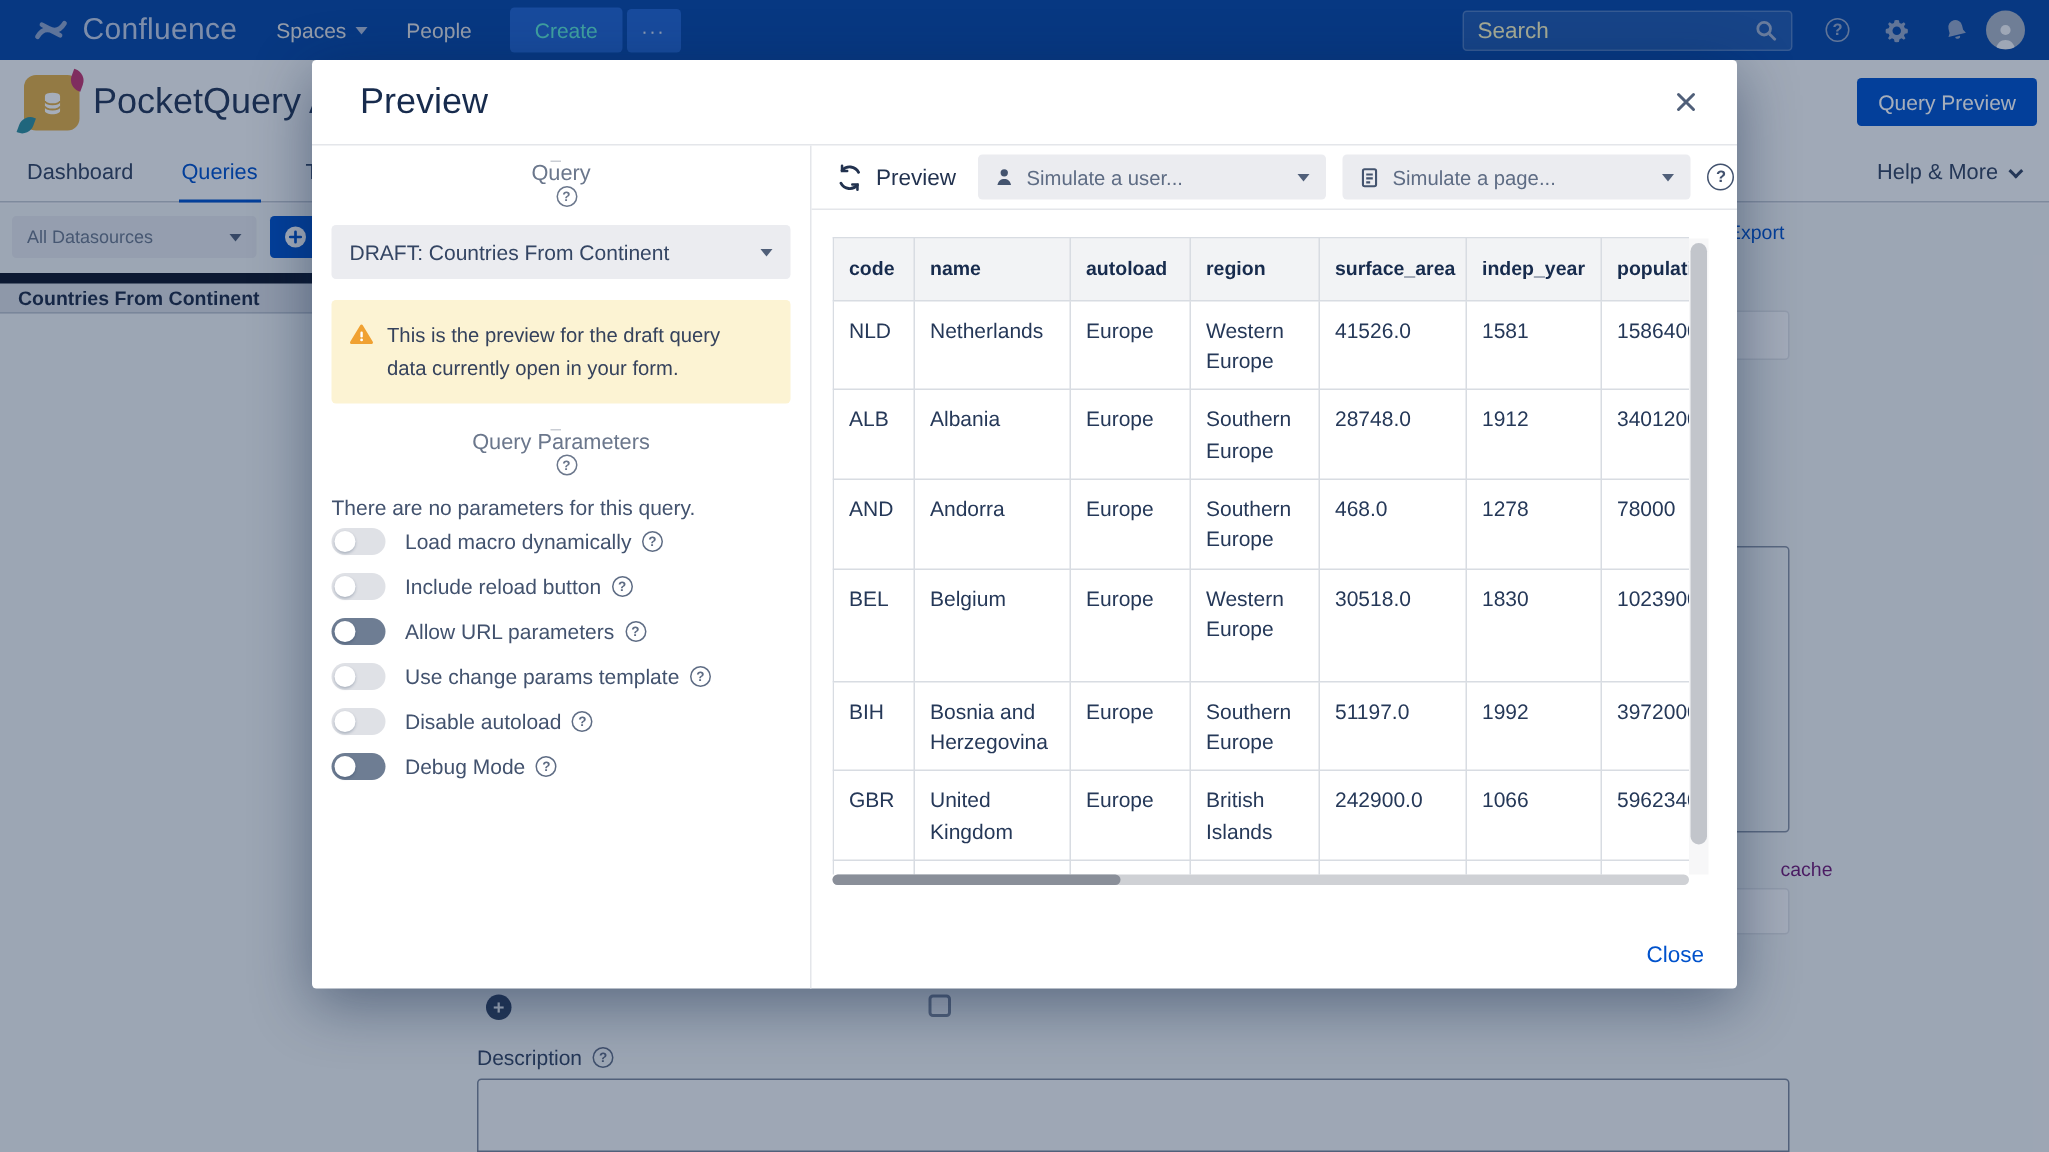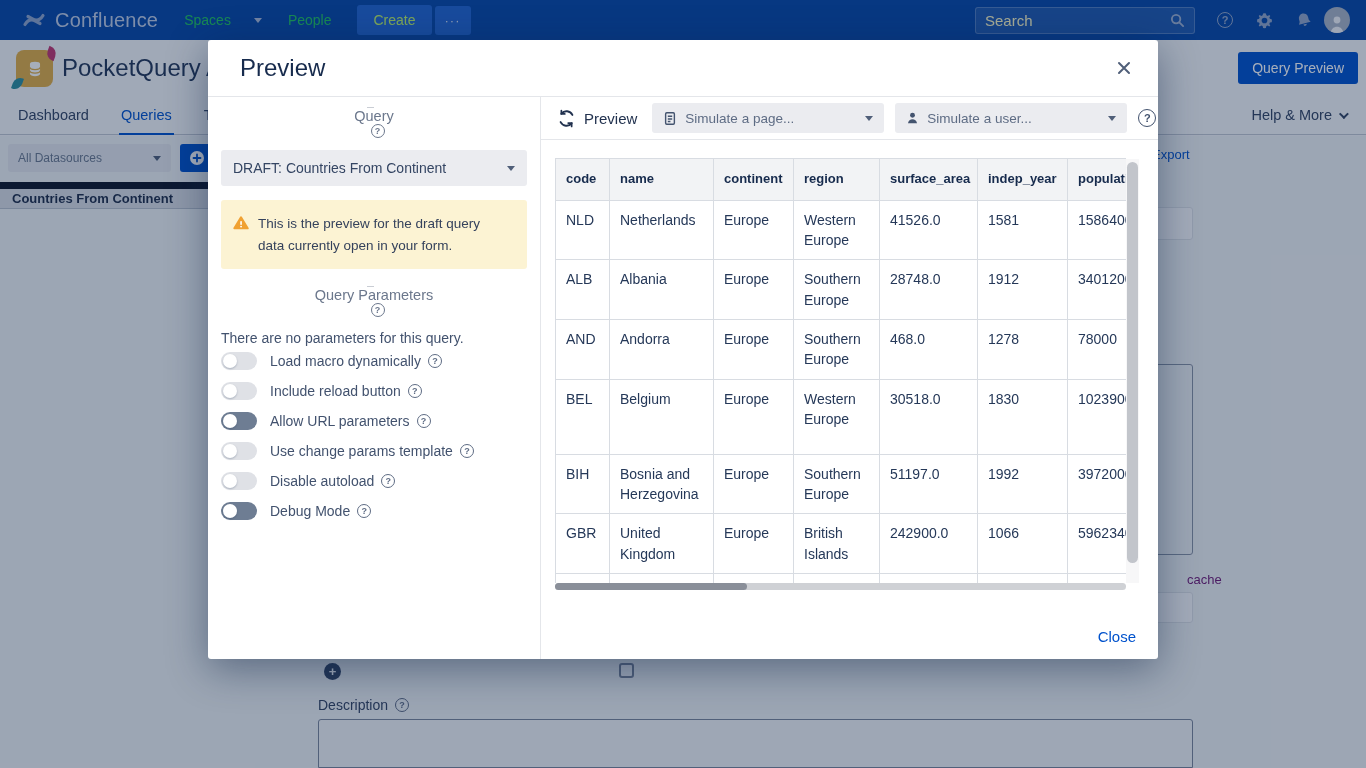--- a/index.html
+++ b/index.html
@@ -4,23 +4,23 @@
 <style>
   * { margin:0; padding:0; box-sizing:border-box; }
   html,body { width:1366px; height:768px; overflow:hidden; }
   body { font-family:"Liberation Sans", sans-serif; background:#f4f5f7; position:relative; }
 
   
   .topnav { position:absolute; left:0; top:0; width:1366px; height:40px; background:#0747A6;
             display:flex; align-items:center; padding:0 16px 0 22px; z-index:1; }
   .brand { display:flex; align-items:center; gap:9px; margin-right:26px; cursor:pointer; }
   .brandname { color:#bfcce4; font-size:20px; letter-spacing:.2px; }
-  .navitem { color:#22c55e; font-size:14px; margin-right:26px; display:flex; align-items:center; gap:23px; cursor:pointer; }
+  .navitem { color:#e5e5e5; font-size:14px; margin-right:26px; display:flex; align-items:center; gap:6px; cursor:pointer; }
   .chev { width:0; height:0; border-left:4px solid transparent; border-right:4px solid transparent; border-top:5px solid #aebdda; }
-  .create-btn { background:#2265d0; color:#bef264; border:none; border-radius:3px; font-size:14px;
+  .create-btn { background:#2265d0; color:#5eead4; border:none; border-radius:3px; font-size:14px;
                 padding:7px 16px; font-family:inherit; cursor:pointer; }
   .more-btn { background:#2265d0; color:#d6e0f2; border:none; border-radius:3px; font-size:13px; letter-spacing:1px;
               padding:7px 10px; margin-left:3px; font-family:inherit; cursor:pointer; }
   .spacer { flex:1; }
   .nav-search { width:220px; height:27px; background:rgba(255,255,255,0.10); border:1px solid rgba(255,255,255,0.22);
                 border-radius:3px; display:flex; align-items:center; padding:0 9px; margin-right:22px; cursor:text; }
   .search-ph { color:#fef9c3; font-size:15px; flex:1; }
   .nav-icons { display:flex; align-items:center; gap:23px; margin-right:12px; }
   .qmark { display:inline-flex; align-items:center; justify-content:center; border:1.5px solid currentColor;
            border-radius:50%; width:15px; height:15px; font-size:10px; font-weight:bold; flex:none; }
@@ -335,33 +335,33 @@
         <span class="refresh-btn">
           <svg width="19" height="19" viewBox="0 0 20 20" fill="none" stroke="#22324f" stroke-width="2" stroke-linecap="round">
             <path d="M16.2 6.2A7 7 0 0 0 4.6 4.9"></path>
             <path d="M4.6 1.6v3.6h3.6" stroke-width="1.8"></path>
             <path d="M3.8 13.8a7 7 0 0 0 11.6 1.3"></path>
             <path d="M15.4 18.4v-3.6h-3.6" stroke-width="1.8"></path>
           </svg>
           <span>Preview</span>
         </span>
         <div class="sim-dd">
+          <svg width="13" height="14" viewBox="0 0 16 16" fill="#44546f">
+            <circle cx="8" cy="4.6" r="3"></circle>
+              <path d="M2.4 14.6c.6-3.4 2.9-5 5.6-5s5 1.6 5.6 5z"></path>
+          </svg>
+          <span>Simulate a user...</span>
+          <span class="caret"></span>
+        </div>
+        <div class="sim-dd">
           <svg width="14" height="15" viewBox="0 0 16 17" fill="none" stroke="#44546f" stroke-width="1.6">
             <rect x="3" y="2" width="10" height="13" rx="1.3"></rect>
             <path d="M5.5 6h5M5.5 9h5M5.5 12h3"></path>
           </svg>
           <span>Simulate a page...</span>
-          <span class="caret"></span>
-        </div>
-        <div class="sim-dd">
-          <svg width="13" height="14" viewBox="0 0 16 16" fill="#44546f">
-            <circle cx="8" cy="4.6" r="3"></circle>
-              <path d="M2.4 14.6c.6-3.4 2.9-5 5.6-5s5 1.6 5.6 5z"></path>
-          </svg>
-          <span>Simulate a user...</span>
           <span class="caret"></span>
         </div>
         <span class="qmark toolbar-help">?</span>
       </div>
 
       <div class="preview-area">
         <div class="tablewrap">
           <div class="tclip">
             <table>
               <colgroup>
@@ -370,21 +370,21 @@
                   <col style="width: 80px;">
                   <col style="width: 86px;">
                   <col style="width: 98px;">
                   <col style="width: 90px;">
                   <col style="width: 108px;">
                 </colgroup>
               <thead>
                   <tr>
                     <th>code</th>
                     <th>name</th>
-                    <th>continent</th>
+                    <th>autoload</th>
                     <th>region</th>
                     <th>surface_area</th>
                     <th>indep_year</th>
                     <th>population</th>
                   </tr>
                 </thead>
               <tbody>
                   <tr>
                     <td>NLD</td>
                     <td>Netherlands</td>

